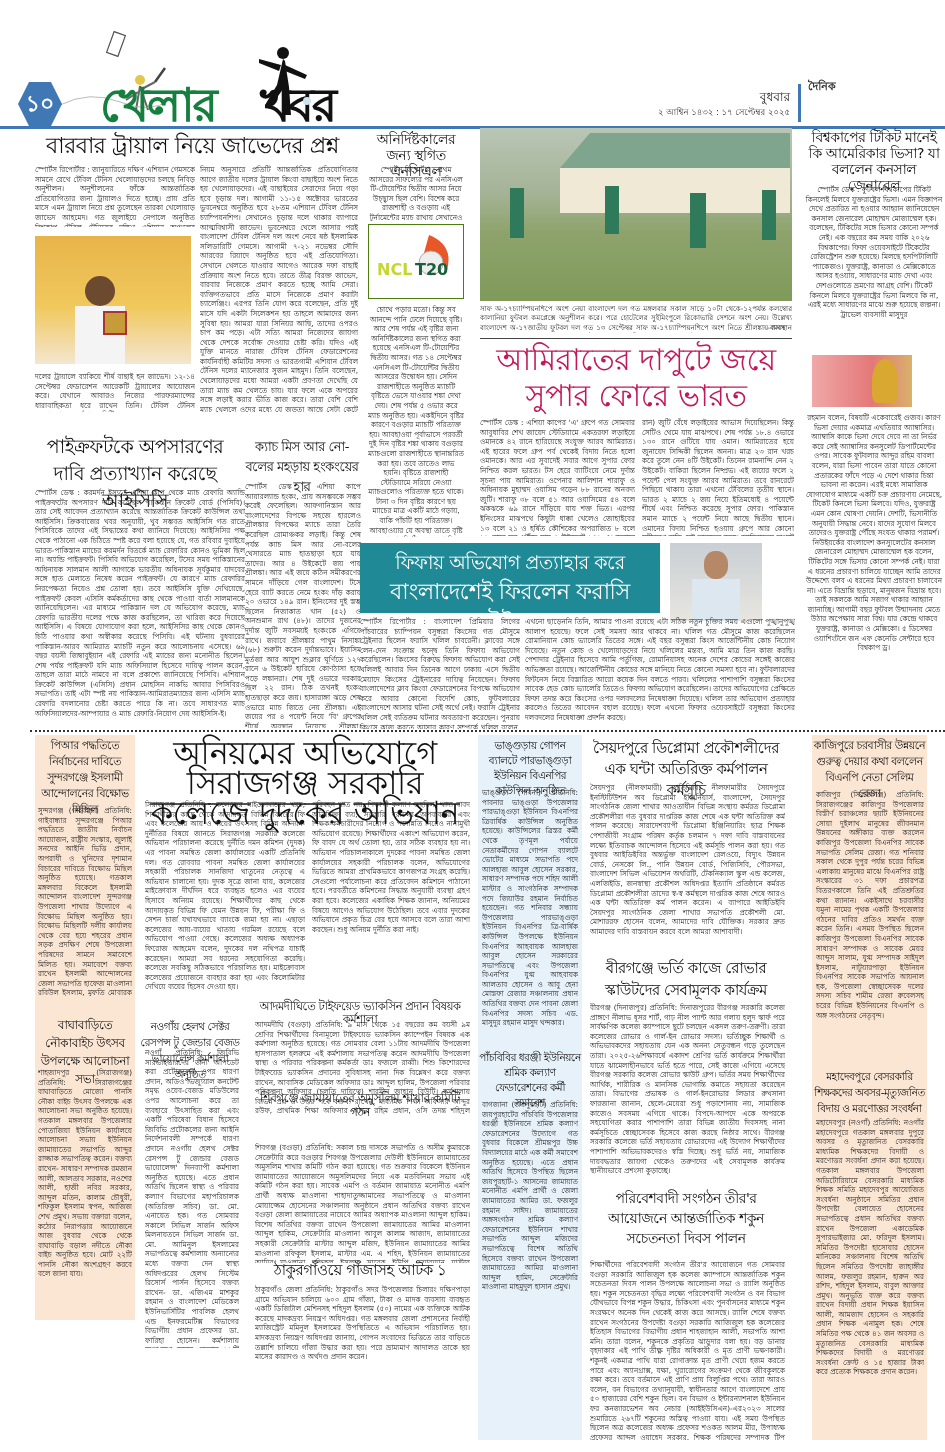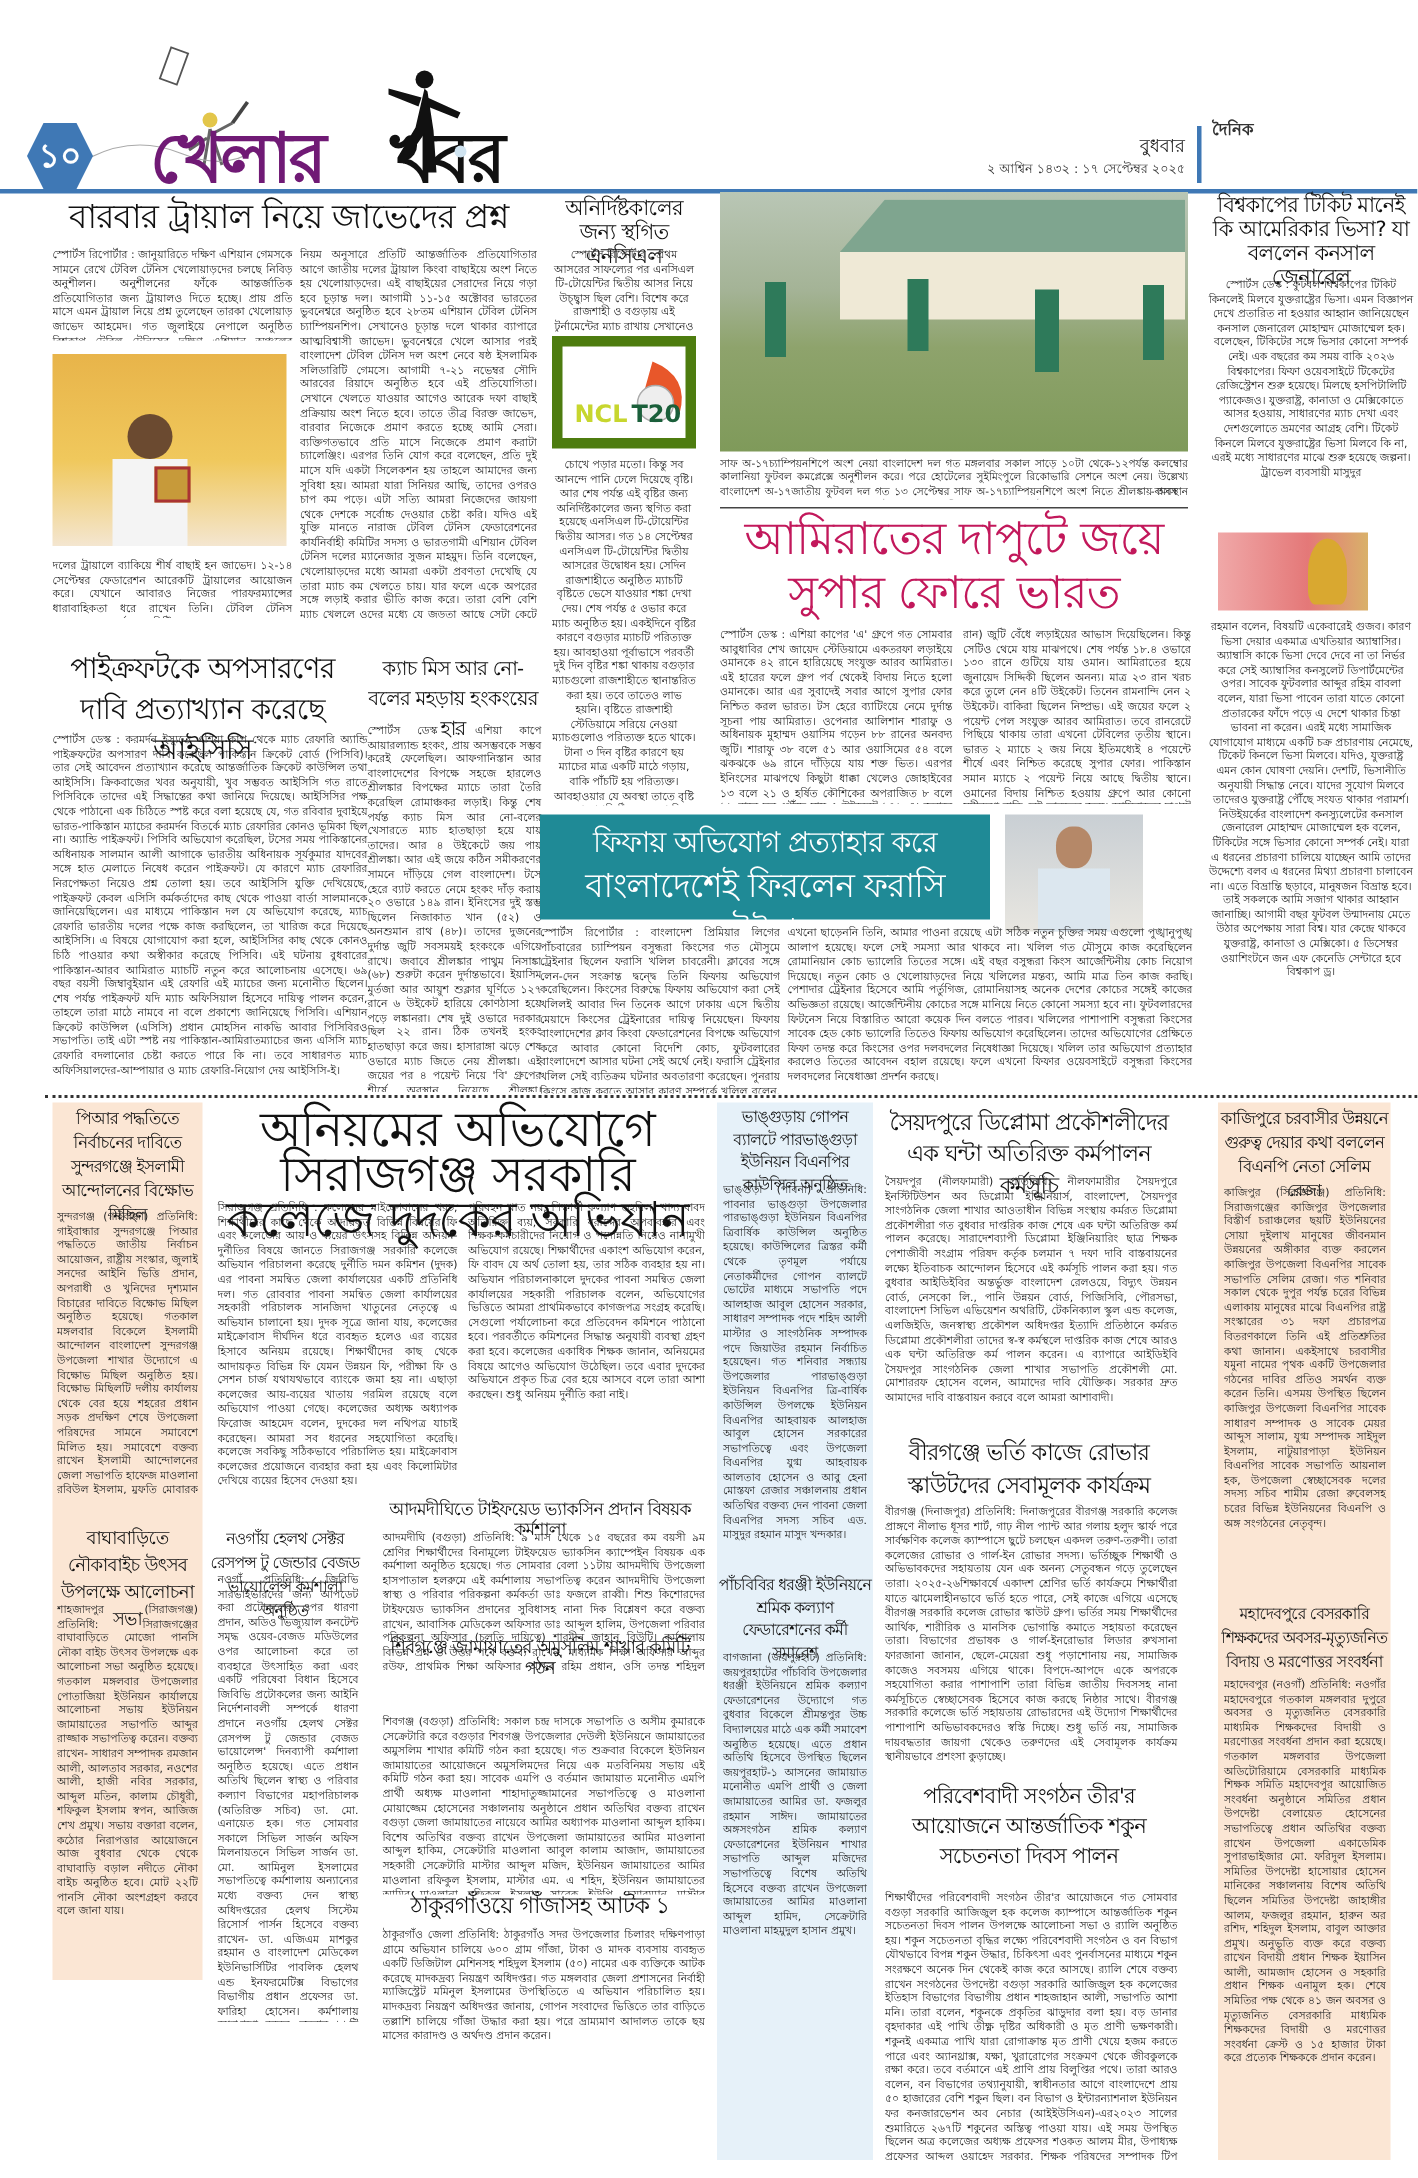--- a/index.html
+++ b/index.html
@@ -6,21 +6,21 @@
 body{width:945px;height:1452px;background:#fff;font-family:"DejaVu Serif",serif;color:#111;position:relative;overflow:hidden}
 .abs{position:absolute}
 .txt{font-size:7.2px;line-height:9.6px;text-align:justify;color:#222;overflow:hidden;font-family:"DejaVu Sans",sans-serif}
 .hl{font-family:"DejaVu Sans",sans-serif;color:#111;text-align:center;line-height:1.15;font-weight:normal;letter-spacing:-0.5px}
 .photo{background:#8a9a7a;overflow:hidden}
 .dotsep{border-top:2px dotted #333}
 .caption{font-size:7px;line-height:9.4px;color:#222;font-family:"DejaVu Sans",sans-serif;text-align:justify;overflow:hidden}
 
 #masthead{left:0;top:0;width:945px;height:128px}
 .pageno{left:18px;top:82px;width:44px;height:44px;background:#3f78b5;color:#fff;font-size:22px;font-weight:bold;display:flex;align-items:center;justify-content:center;clip-path:polygon(25% 0,75% 0,100% 50%,75% 100%,25% 100%,0 50%);font-family:"DejaVu Sans",sans-serif}
-.logo1{left:100px;top:70px;font-size:46px;font-weight:bold;color:#701a75;font-family:"DejaVu Sans",sans-serif;letter-spacing:-2px}
+.logo1{left:100px;top:70px;font-size:46px;font-weight:bold;color:#15803d;font-family:"DejaVu Sans",sans-serif;letter-spacing:-2px}
 .logo2{left:260px;top:70px;font-size:46px;font-weight:bold;color:#111;font-family:"DejaVu Sans",sans-serif;letter-spacing:-2px}
 .blueline{left:0;top:126px;width:945px;height:3px;background:#3f78b5}
 .dayname{left:600px;top:88px;width:190px;text-align:right;font-size:12px;color:#222;font-family:"DejaVu Sans",sans-serif}
 .datestr{left:560px;top:106px;width:230px;text-align:right;font-size:8.5px;color:#333;font-family:"DejaVu Sans",sans-serif}
 .vbar{left:798px;top:84px;width:3px;height:38px;background:#3f78b5}
 .brand-top{left:808px;top:78px;font-size:11px;font-weight:bold;color:#333;font-family:"DejaVu Sans",sans-serif}
 .brand{left:808px;top:88px;font-size:32px;font-weight:bold;color:#222;font-family:"DejaVu Sans",sans-serif;letter-spacing:-1px}
 </style>
 </head>
 <body>
@@ -54,21 +54,21 @@
 <div class="abs photo" style="left:35px;top:236px;width:156px;height:128px;background:linear-gradient(180deg,#e8b44a 0%,#f0c85c 55%,#f4e6d0 100%);">
   <div style="position:absolute;left:50px;top:40px;width:30px;height:30px;border-radius:50%;background:#6b4a30"></div>
   <div style="position:absolute;left:40px;top:70px;width:50px;height:60px;background:#f4f4f4"></div>
   <div style="position:absolute;left:68px;top:75px;width:24px;height:24px;background:#c79a3a;border:2px solid #a33"></div>
 </div>
 <div class="abs txt" style="left:35px;top:372px;width:160px;height:40px;">দলের ট্রায়ালে ব্যাকিয়ে শীর্ষ বাছাই হন জাভেদ। ১২-১৪ সেপ্টেম্বর ফেডারেশন আরেকটি ট্রায়ালের আয়োজন করে। যেখানে আবারও নিজের পারফরম্যান্সের ধারাবাহিকতা ধরে রাখেন তিনি। টেবিল টেনিস ফেডারেশনের বর্তমান কমিটির</div>
 <div class="abs txt" style="left:200px;top:165px;width:158px;height:247px;">নিয়ম অনুসারে প্রতিটি আন্তর্জাতিক প্রতিযোগিতার আগে জাতীয় দলের ট্রায়াল কিংবা বাছাইয়ে অংশ নিতে হয় খেলোয়াড়দের। এই বাছাইয়ের সেরাদের নিয়ে গড়া হবে চূড়ান্ত দল। আগামী ১১-১৫ অক্টোবর ভারতের ভুবনেশ্বরে অনুষ্ঠিত হবে ২৮তম এশিয়ান টেবিল টেনিস চ্যাম্পিয়নশিপ। সেখানেও চূড়ান্ত দলে থাকার ব্যাপারে আত্মবিশ্বাসী জাভেদ। ভুবনেশ্বরে খেলে আসার পরই বাংলাদেশ টেবিল টেনিস দল অংশ নেবে ষষ্ঠ ইসলামিক সলিডারিটি গেমসে। আগামী ৭-২১ নভেম্বর সৌদি আরবের রিয়াদে অনুষ্ঠিত হবে এই প্রতিযোগিতা। সেখানে খেলতে যাওয়ার আগেও আরেক দফা বাছাই প্রক্রিয়ায় অংশ নিতে হবে। তাতে তীব্র বিরক্ত জাভেদ, বারবার নিজেকে প্রমাণ করতে হচ্ছে আমি সেরা। ব্যক্তিগতভাবে প্রতি মাসে নিজেকে প্রমাণ করাটা চ্যালেঞ্জিং। এরপর তিনি যোগ করে বলেছেন, প্রতি দুই মাসে যদি একটা সিলেকশন হয় তাহলে আমাদের জন্য সুবিধা হয়। আমরা যারা সিনিয়র আছি, তাদের ওপরও চাপ কম পড়ে। এটা সত্যি আমরা নিজেদের জায়গা থেকে দেশকে সর্বোচ্চ দেওয়ার চেষ্টা করি। যদিও এই যুক্তি মানতে নারাজ টেবিল টেনিস ফেডারেশনের কার্যনির্বাহী কমিটির সদস্য ও ভারতগামী এশিয়ান টেবিল টেনিস দলের ম্যানেজার সুজন মাহমুদ। তিনি বলেছেন, খেলোয়াড়দের মধ্যে আমরা একটা প্রবণতা দেখেছি যে তারা ম্যাচ কম খেলতে চায়। যার ফলে একে অপরের সঙ্গে লড়াই করার ভীতি কাজ করে। তারা বেশি বেশি ম্যাচ খেললে ওদের মধ্যে যে জড়তা আছে সেটা কেটে যাবে। কিন্তু ওরা কম খেলতে যাচ্ছে। তবে যে মাসে টুর্নামেন্ট থাকবে, সে মাসে সিলেকশন না হলেও চলবে। যখন সিলেকশন হয়, এর আগে খেলোয়াড়দের প্র্যাকটিসের প্রবণতা বেড়ে যায়। সিলেকশন না থাকলে এক ধরনের ঢিলেমি পেয়ে বসে। যদি দুই মাস পর সিলেকশন দেই, তাহলে প্রথম এক মাস খেলোয়াড়দের পারফরম্যান্স খুঁজেই পাওয়া যাবে না।</div>
 
 <h2 class="abs hl" style="left:366px;top:131px;width:100px;font-size:14px;text-align:center;">অনির্দিষ্টকালের জন্য স্থগিত এনসিএল</h2>
 <div class="abs txt" style="left:368px;top:165px;width:96px;height:56px;text-align:center;">স্পোর্টস রিপোর্টার : প্রথম আসরের সাফল্যের পর এনসিএল টি-টোয়েন্টির দ্বিতীয় আসর নিয়ে উচ্ছ্বাস ছিল বেশি। বিশেষ করে রাজশাহী ও বগুড়ায় এই টুর্নামেন্টের ম্যাচ রাখায় সেখানেও দর্শকদের আগ্রহ ছিল</div>
-<div class="abs" style="left:368px;top:224px;width:96px;height:75px;border:7px solid #4d7c0f;background:#fff;">
+<div class="abs" style="left:368px;top:224px;width:96px;height:75px;border:1px solid #4d7c0f;background:#fff;">
   <svg width="94" height="73">
     <path d="M60 10 Q85 20 78 45 Q70 30 55 28 Z" fill="#e8572a"></path>
     <circle cx="62" cy="38" r="12" fill="#eee" stroke="#aaa"></circle>
     <text x="8" y="50" font-size="16" font-weight="bold" fill="#c7d62e" font-family="DejaVu Sans, sans-serif">NCL</text>
     <text x="46" y="50" font-size="16" font-weight="bold" fill="#1a5f3a" font-family="DejaVu Sans, sans-serif">T20</text>
     <text x="52" y="60" font-size="5" fill="#fff" font-family="DejaVu Sans, sans-serif">2024-25</text>
   </svg>
 </div>
 <div class="abs txt" style="left:368px;top:305px;width:96px;height:232px;text-align:center;">চোখে পড়ার মতো। কিন্তু সব আনন্দে পানি ঢেলে দিয়েছে বৃষ্টি। আর শেষ পর্যন্ত এই বৃষ্টির জন্য অনির্দিষ্টকালের জন্য স্থগিত করা হয়েছে এনসিএল টি-টোয়েন্টির দ্বিতীয় আসর। গত ১৪ সেপ্টেম্বর এনসিএল টি-টোয়েন্টির দ্বিতীয় আসরের উদ্বোধন হয়। সেদিন রাজশাহীতে অনুষ্ঠিত ম্যাচটি বৃষ্টিতে ভেসে যাওয়ার শঙ্কা দেখা দেয়। শেষ পর্যন্ত ৫ ওভার করে ম্যাচ অনুষ্ঠিত হয়। একইদিনে বৃষ্টির কারণে বগুড়ার ম্যাচটি পরিত্যক্ত হয়। আবহাওয়া পূর্বাভাসে পরবর্তী দুই দিন বৃষ্টির শঙ্কা থাকায় বগুড়ার ম্যাচগুলো রাজশাহীতে স্থানান্তরিত করা হয়। তবে তাতেও লাভ হয়নি। বৃষ্টিতে রাজশাহী স্টেডিয়ামে সরিয়ে নেওয়া ম্যাচগুলোও পরিত্যক্ত হতে থাকে। টানা ৩ দিন বৃষ্টির কারণে ছয় ম্যাচের মাত্র একটি মাঠে গড়ায়, বাকি পাঁচটি হয় পরিত্যক্ত। আবহাওয়ার যে অবস্থা তাতে বৃষ্টি কবে পুরোপুরি ঠিক হবে তা নিয়ে নিশ্চিত হতে পারেনি টুর্নামেন্ট কমিটি। আর তাই শেষ পর্যন্ত অনির্দিষ্টকালের জন্য এনসিএল স্থগিত করা হয়েছে।</div>
 

